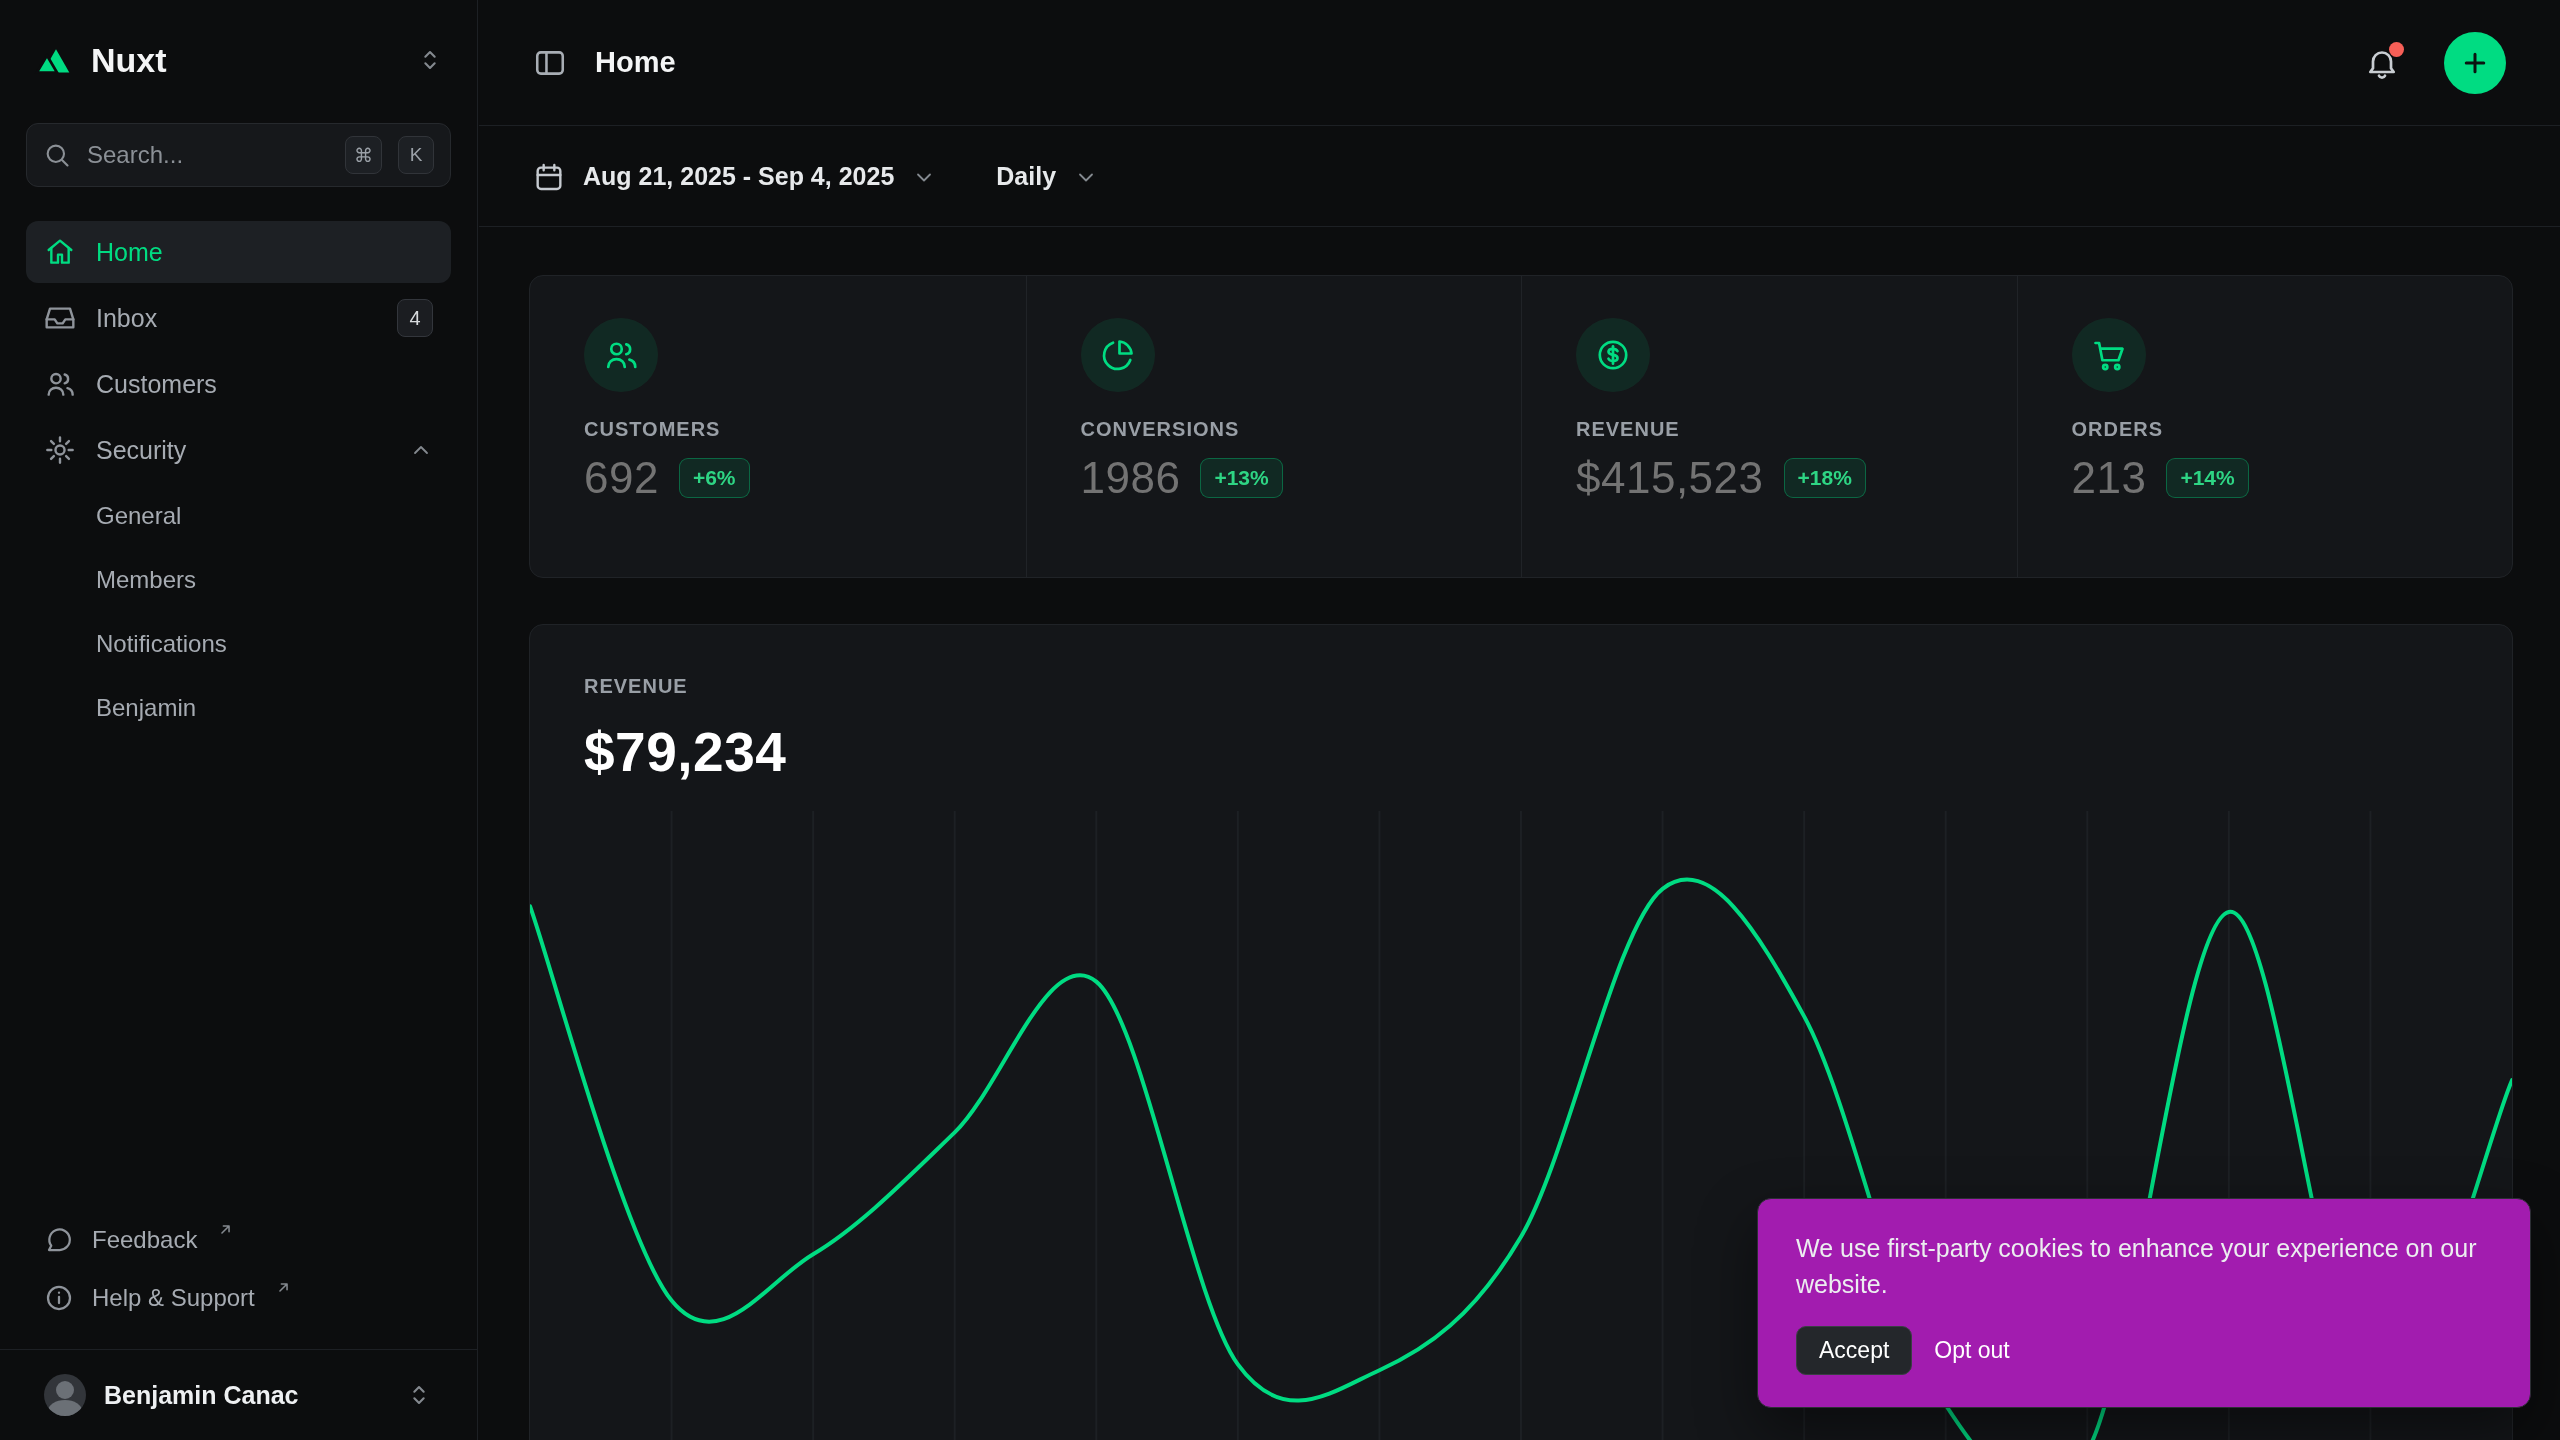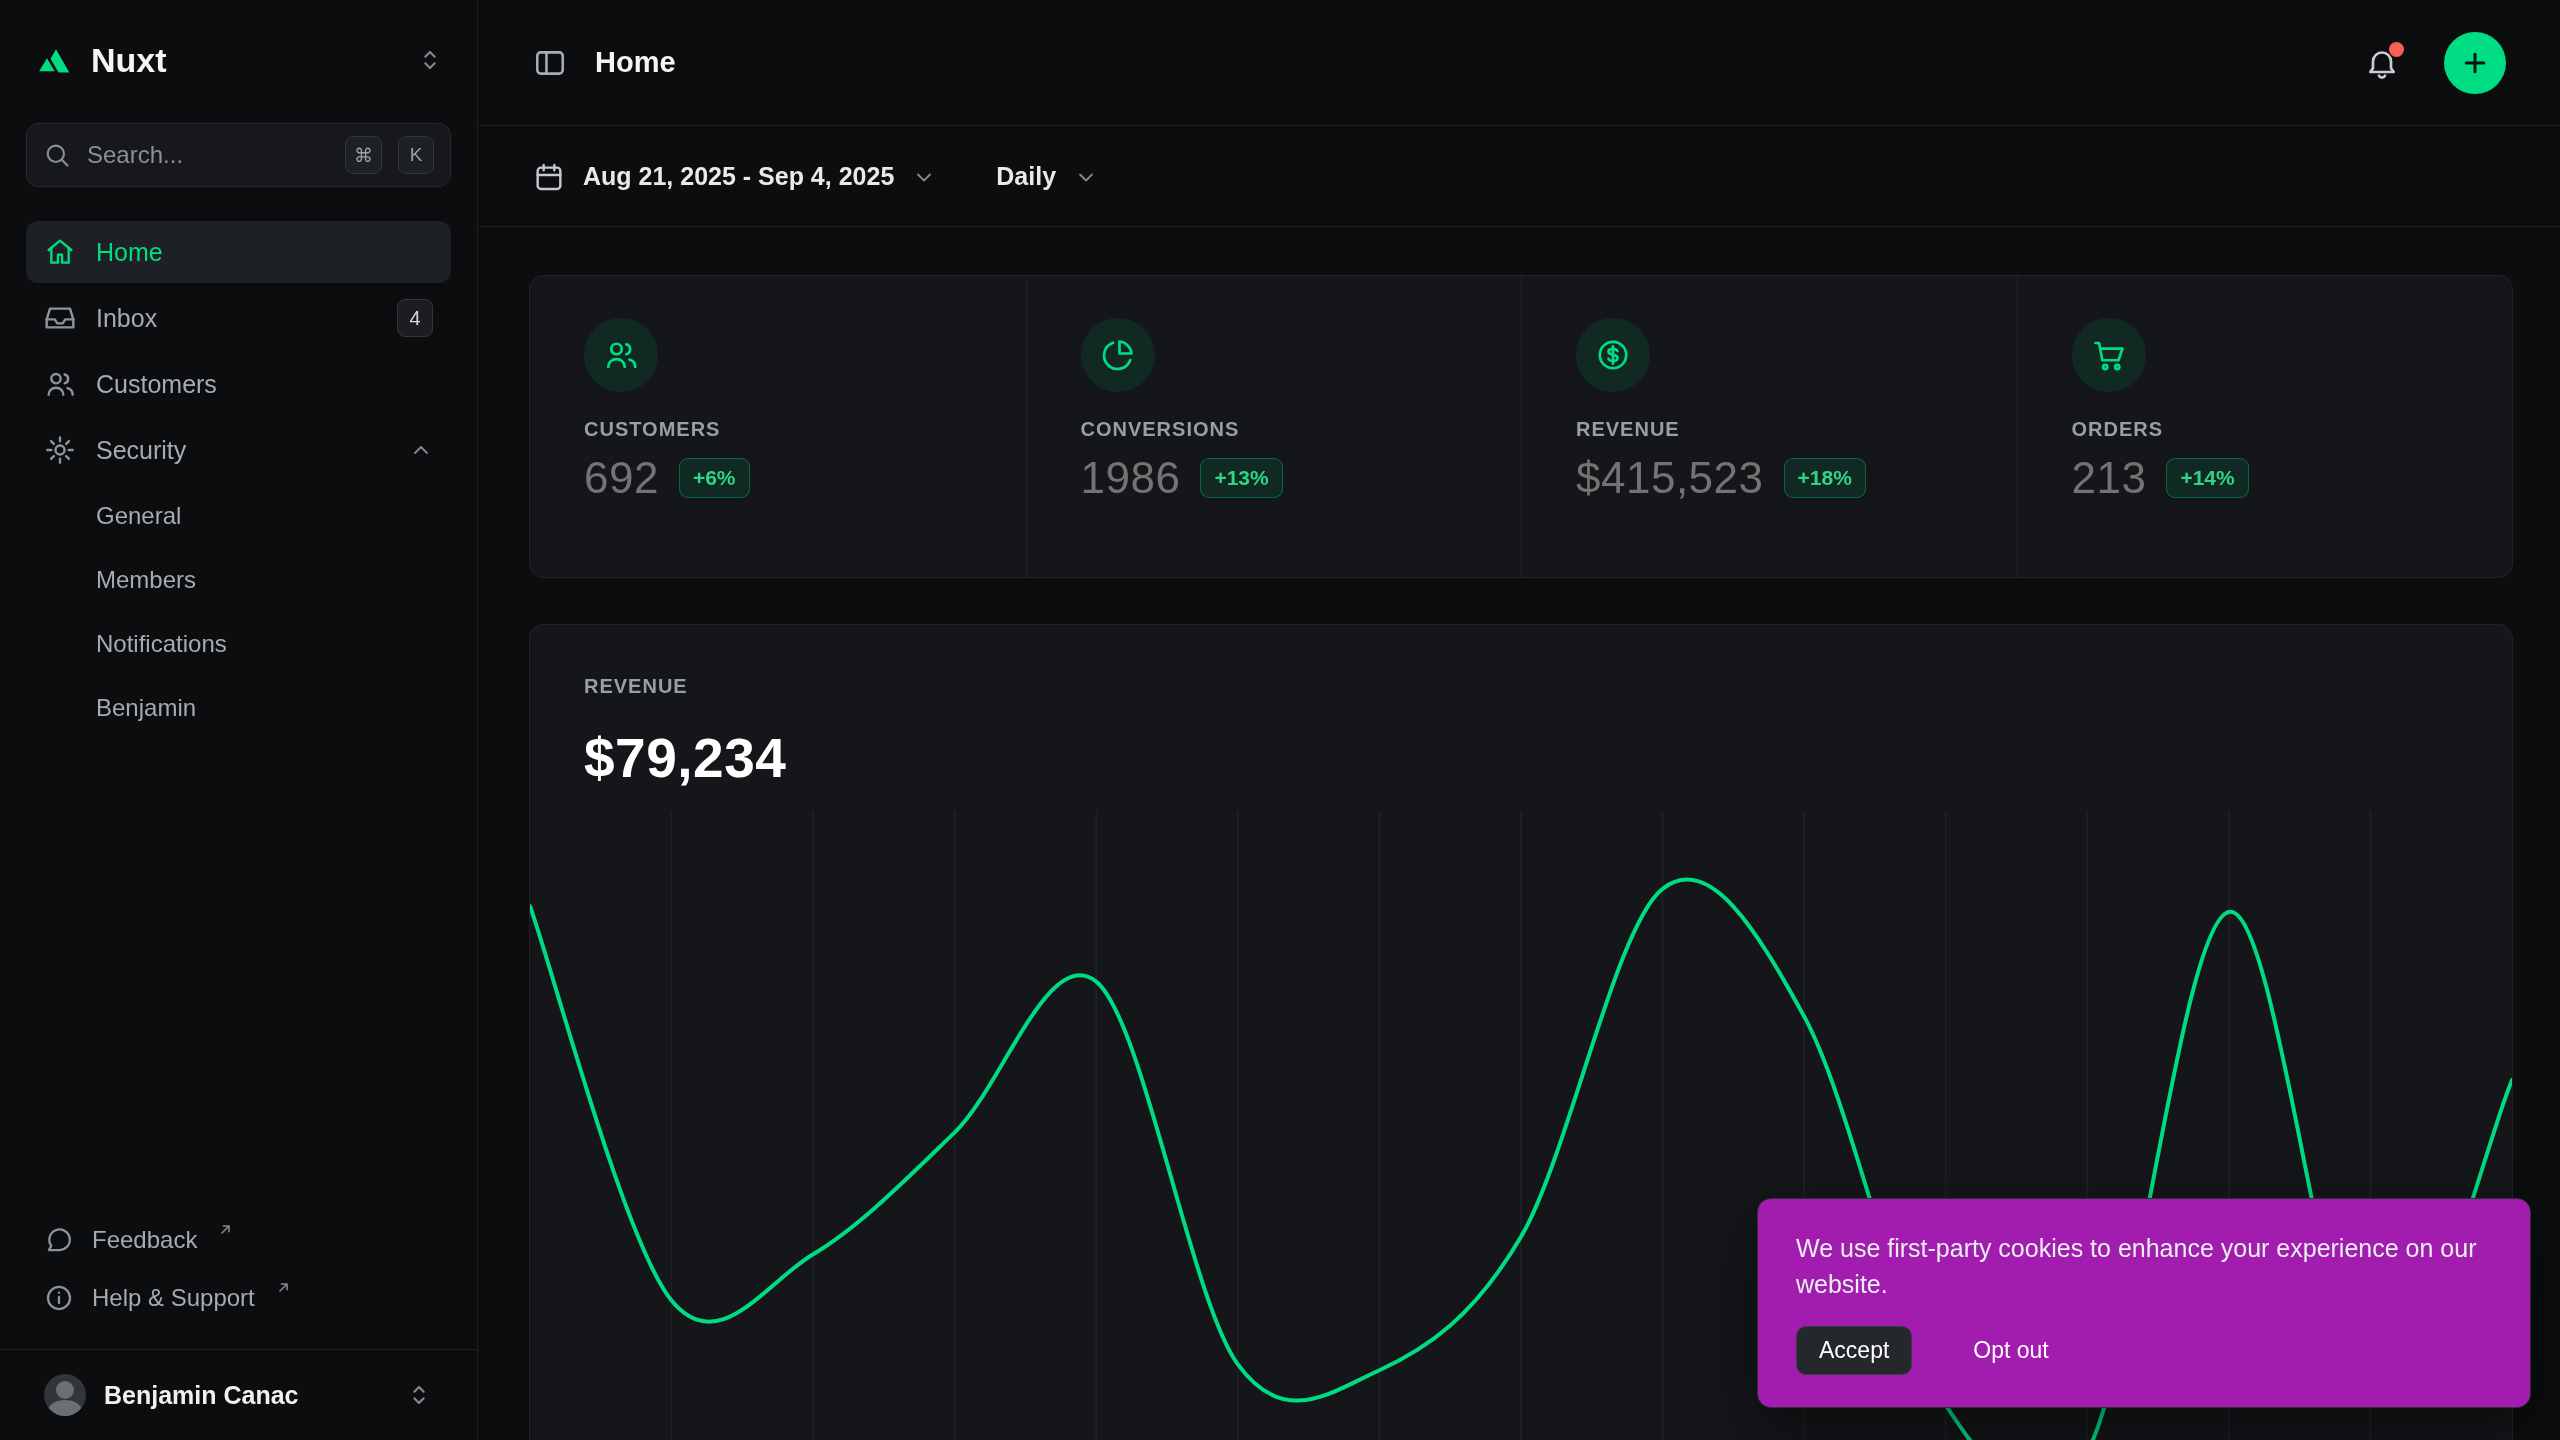--- a/index.html
+++ b/index.html
@@ -73,30 +73,30 @@
   .stat-label{margin-top:26px;font-size:20px;letter-spacing:1px;color:#999fa6;font-weight:600}
   .stat-valrow{margin-top:12px;display:flex;align-items:center;gap:20px}
   .stat-value{font-size:44px;font-weight:400;color:#737373;letter-spacing:.5px}
   .delta{font-size:21px;font-weight:600;color:#2ed584;background:rgba(0,220,130,0.10);
     box-shadow:inset 0 0 0 1px rgba(0,220,130,0.35);padding:8px 14px;border-radius:9px}
 
   .revcard{margin-top:46px;border:1px solid #202327;background:#141619;border-radius:14px;
     height:1100px;overflow:hidden;position:relative}
   .rev-head{padding:50px 54px 0}
   .rev-label{font-size:20px;letter-spacing:1px;color:#999fa6;font-weight:600}
-  .rev-value{margin-top:28px;font-size:55px;font-weight:700;color:#fff;letter-spacing:.5px}
+  .rev-value{margin-top:22px;font-size:55px;font-weight:700;color:#fff;letter-spacing:.5px}
   .chart{position:absolute;left:0;right:0;top:186px;bottom:0}
   .chart svg{width:100%;height:100%}
 
   
   .cookie{position:absolute;right:29px;bottom:32px;width:774px;box-sizing:border-box;
     background:#a21caf;border:1px solid #2c2f34;border-radius:14px;padding:32px 38px;
     box-shadow:0 24px 60px rgba(0,0,0,.45);z-index:10}
   .cookie p{margin:0;font-size:25px;line-height:1.42;color:#eceef0}
-  .cookie-actions{margin-top:24px;display:flex;align-items:center;gap:55px}
+  .cookie-actions{margin-top:24px;display:flex;align-items:center;gap:16px}
   .btn-accept{font-family:inherit;font-size:23px;color:#fff;background:#24272b;border:1px solid #3a3e44;
     border-radius:10px;padding:10px 22px;cursor:pointer}
   .btn-optout{font-family:inherit;font-size:23px;color:#fff;background:none;border:none;cursor:pointer}
 </style>
 </head>
 <body>
 
 <aside class="sidebar">
 
   <div class="side-top">

